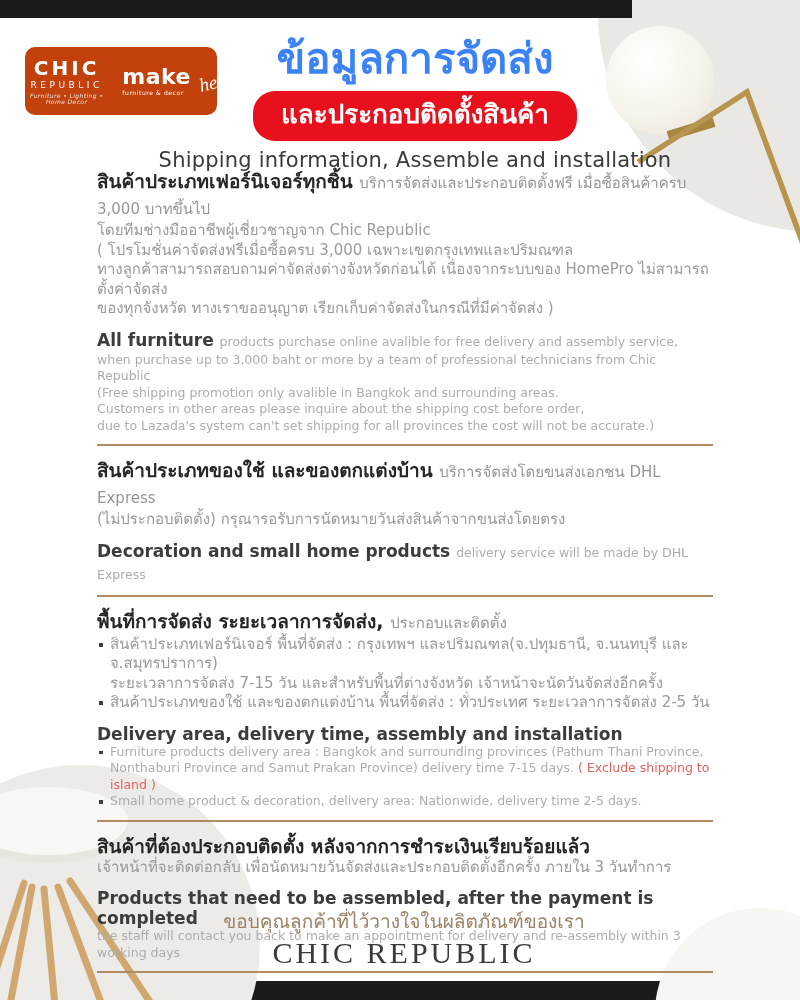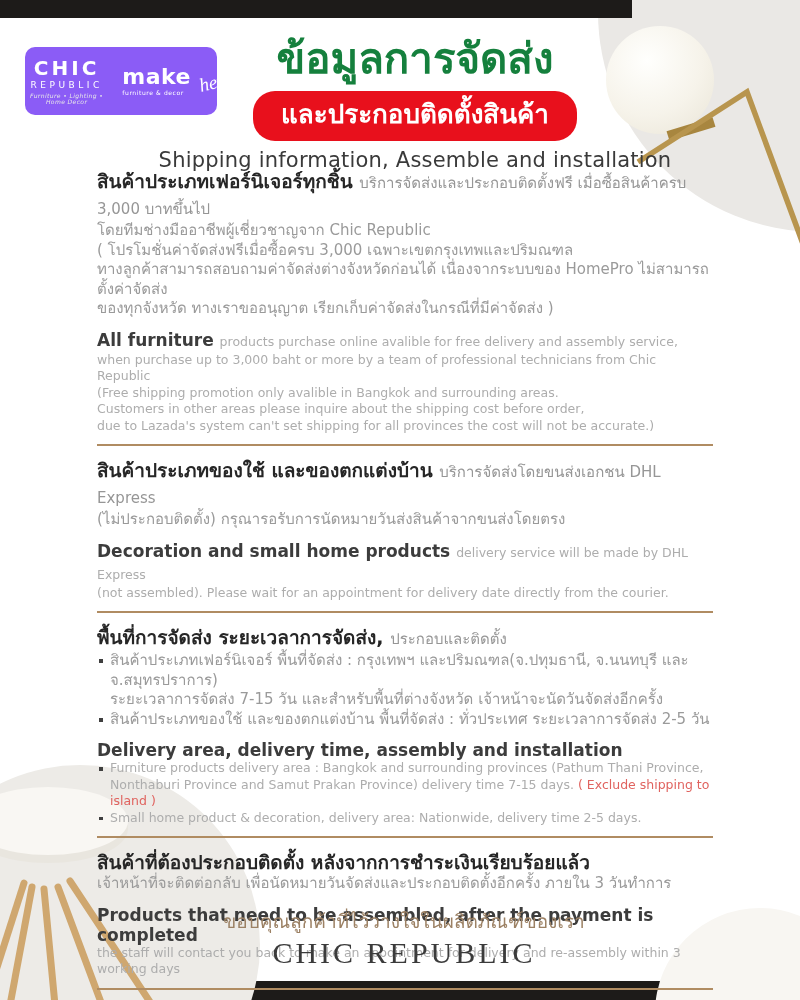--- a/index.html
+++ b/index.html
@@ -16,33 +16,33 @@
   .lamp-svg { position:absolute; left:560px; top:0; z-index:0; }
   .deco-circle-bottom { position:absolute; left:-100px; top:765px; width:360px; height:360px;
     border-radius:50%; background:#edebe7; z-index:2; }
   .stool-svg { position:absolute; left:-20px; top:755px; z-index:2; }
   .plate-circle { position:absolute; left:655px; top:908px; width:210px; height:210px;
     border-radius:50%; background:#f8f6f2; z-index:2; }
   
   .topbar { position:absolute; left:0; top:0; width:632px; height:18px; background:#1d1b19; z-index:1; }
   .bottombar { position:absolute; left:0; bottom:0; width:800px; height:19px; background:#1d1b19; z-index:1; }
   
-  .logo-box { position:absolute; left:25px; top:47px; width:192px; height:68px; background:#8b5cf6;
+  .logo-box { position:absolute; left:25px; top:47px; width:192px; height:68px; background:#c2410c;
     border-radius:10px; display:flex; align-items:center; justify-content:center; gap:14px; z-index:2; }
   .logo-chic { text-align:center; color:#fff; line-height:1; }
   .logo-chic .chic { font-size:20px; font-weight:700; letter-spacing:3px; }
   .logo-chic .republic { font-size:9px; letter-spacing:3.5px; margin-top:3px; }
   .logo-chic .tagline { font-size:6px; letter-spacing:0.4px; margin-top:3px; color:#e8e8e8; font-style:italic; }
   .logo-rina { position:relative; color:#fff; line-height:1; padding-right:26px; }
   .logo-rina .rina { font-size:22px; font-weight:800; letter-spacing:0.5px; }
   .logo-rina .rina-sub { font-size:6px; letter-spacing:0.6px; margin-top:2px; }
   .logo-rina .hey { position:absolute; right:-8px; top:7px; font-family:"Liberation Serif",serif;
     font-style:italic; font-size:19px; transform:rotate(-14deg); }
   .header-titles { position:absolute; left:30px; top:33px; width:770px; text-align:center; z-index:2; }
-  .title-thai { font-size:42px; font-weight:800; color:#15803d; line-height:1.25; }
+  .title-thai { font-size:42px; font-weight:800; color:#3b82f6; line-height:1.25; }
   .badge-thai { display:inline-block; background:#e8101c; color:#ffffff; font-size:26px; font-weight:700;
     padding:2px 28px 7px; border-radius:22px; margin-top:5px; }
   .subtitle-en { font-size:21px; color:#3a3a3a; margin-top:7px; letter-spacing:0.2px; }
   
   .main { position:absolute; left:97px; top:169px; width:616px; z-index:3; }
   .t-head { font-size:19px; font-weight:700; color:#262626; line-height:24px; }
   .t-head .rest { font-weight:400; color:#969696; font-size:15px; }
   .t-line { font-size:15px; color:#9a9a9a; line-height:19.5px; }
   .e-head { font-size:17px; font-weight:700; color:#3c3c3c; line-height:20px; margin-top:11px; }
   .e-head .rest { font-weight:400; color:#adadad; font-size:12.5px; }
@@ -130,21 +130,20 @@
     <section>
       <div class="t-head">
         <span>สินค้าประเภทของใช้ และของตกแต่งบ้าน</span>
         <span class="rest">บริการจัดส่งโดยขนส่งเอกชน DHL Express</span>
       </div>
       <div class="t-line">(ไม่ประกอบติดตั้ง) กรุณารอรับการนัดหมายวันส่งสินค้าจากขนส่งโดยตรง</div>
       <div class="e-head">
         <span>Decoration and small home products</span>
         <span class="rest">delivery service will be made by DHL Express</span>
       </div>
-      <div class="e-line">(not assembled). Please wait for an appointment for delivery date directly from the courier.</div>
     </section>
     <hr class="divider">
 
     <section>
       <div class="t-head">
         <span>พื้นที่การจัดส่ง ระยะเวลาการจัดส่ง,</span>
         <span class="rest">ประกอบและติดตั้ง</span>
       </div>
       <div class="t-line bullet">
         <span class="blockline">สินค้าประเภทเฟอร์นิเจอร์ พื้นที่จัดส่ง : กรุงเทพฯ และปริมณฑล(จ.ปทุมธานี, จ.นนทบุรี และ จ.สมุทรปราการ)</span>

